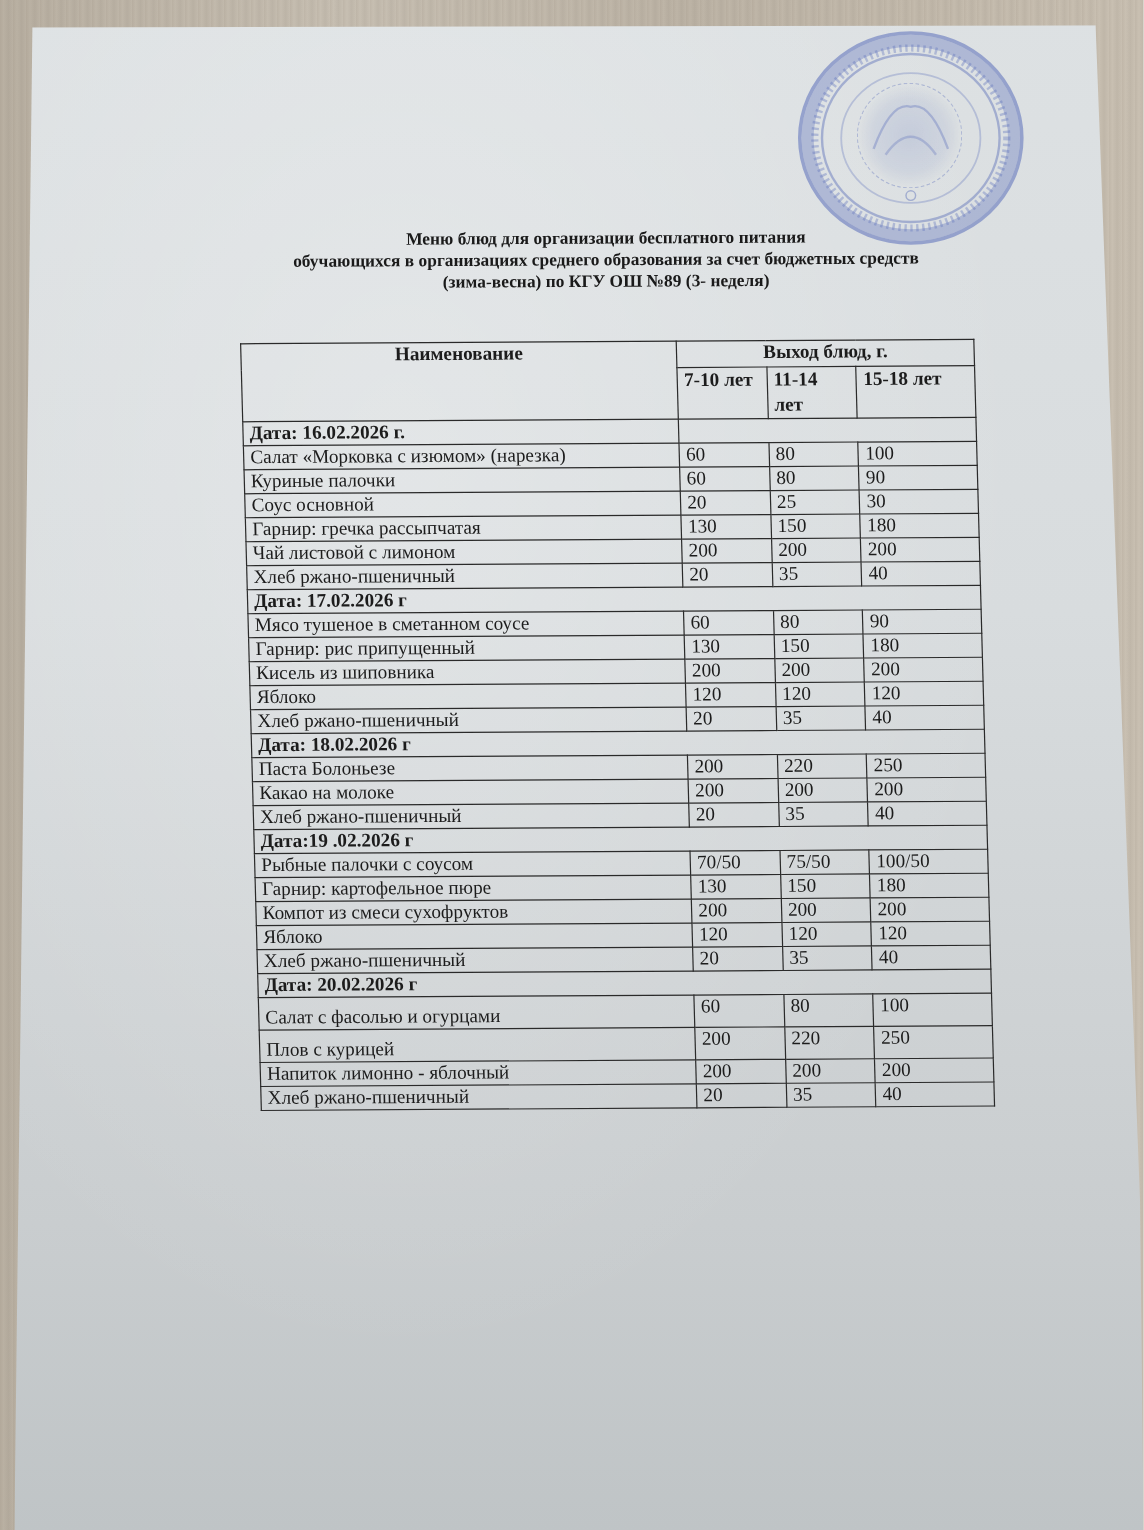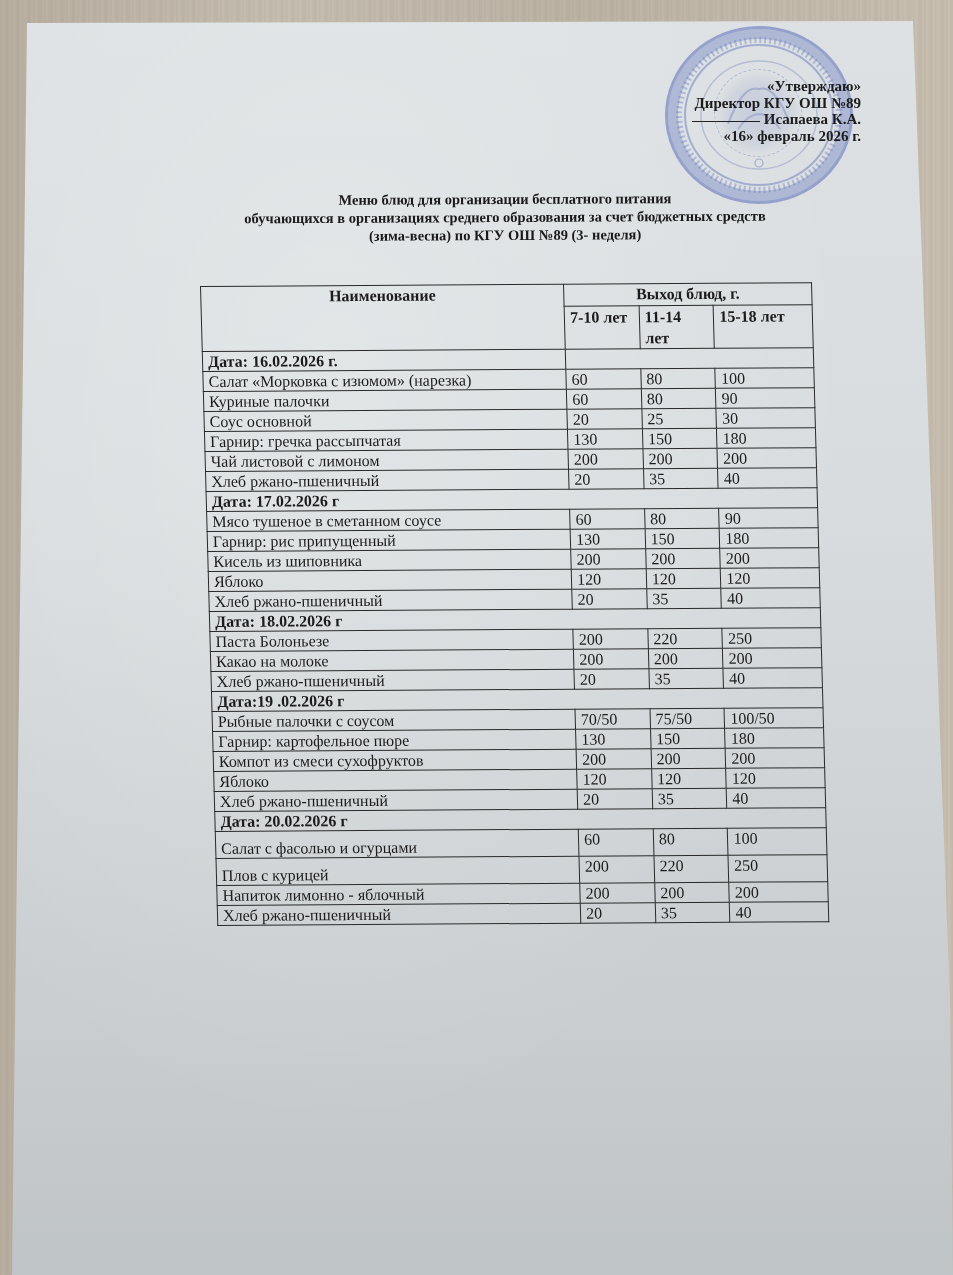--- a/index.html
+++ b/index.html
@@ -146,26 +146,20 @@
   <div class="stamp">
     <svg class="stamp-ring-text" viewBox="0 0 182 172">
       <ellipse cx="91" cy="86" rx="80" ry="75" fill="none" stroke="rgba(90,110,185,0.35)" stroke-width="6" stroke-dasharray="2 3"></ellipse>
       <ellipse cx="91" cy="86" rx="58" ry="54" fill="none" stroke="rgba(90,110,185,0.3)" stroke-width="1.5"></ellipse>
       <path d="M60 95 Q75 55 91 60 Q107 55 122 95" fill="none" stroke="rgba(90,110,185,0.35)" stroke-width="2"></path>
       <path d="M70 100 Q91 70 112 100" fill="none" stroke="rgba(90,110,185,0.3)" stroke-width="2"></path>
       <circle cx="91" cy="134" r="4" fill="none" stroke="rgba(90,110,185,0.45)" stroke-width="1.2"></circle>
     </svg>
   </div>
 
-  <div class="approval">
-    <div>«Утверждаю»</div>
-    <div>Директор КГУ ОШ №89</div>
-    <div><span class="signline"></span><span>Исапаева К.А.</span></div>
-    <div>«16» февраль  2026 г.</div>
-  </div>
 
   <div class="title">
     <div>Меню блюд для организации бесплатного питания</div>
     <div>обучающихся в организациях среднего образования за счет бюджетных средств</div>
     <div>(зима-весна) по КГУ ОШ №89 (3- неделя)</div>
   </div>
 
   <table class="menu-table">
     <tbody>
         <tr>

